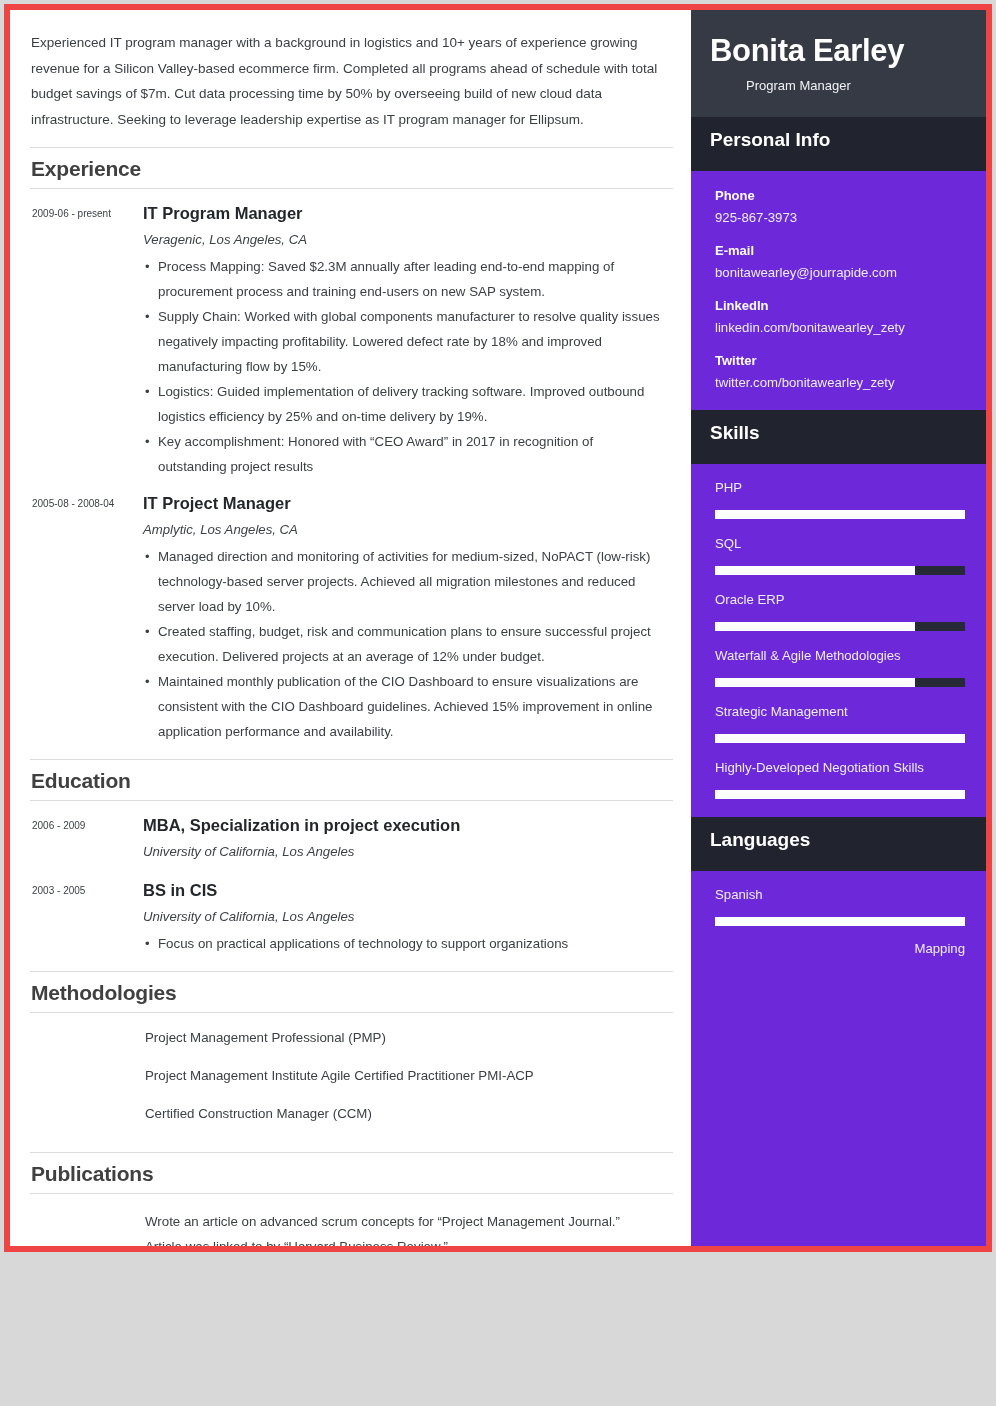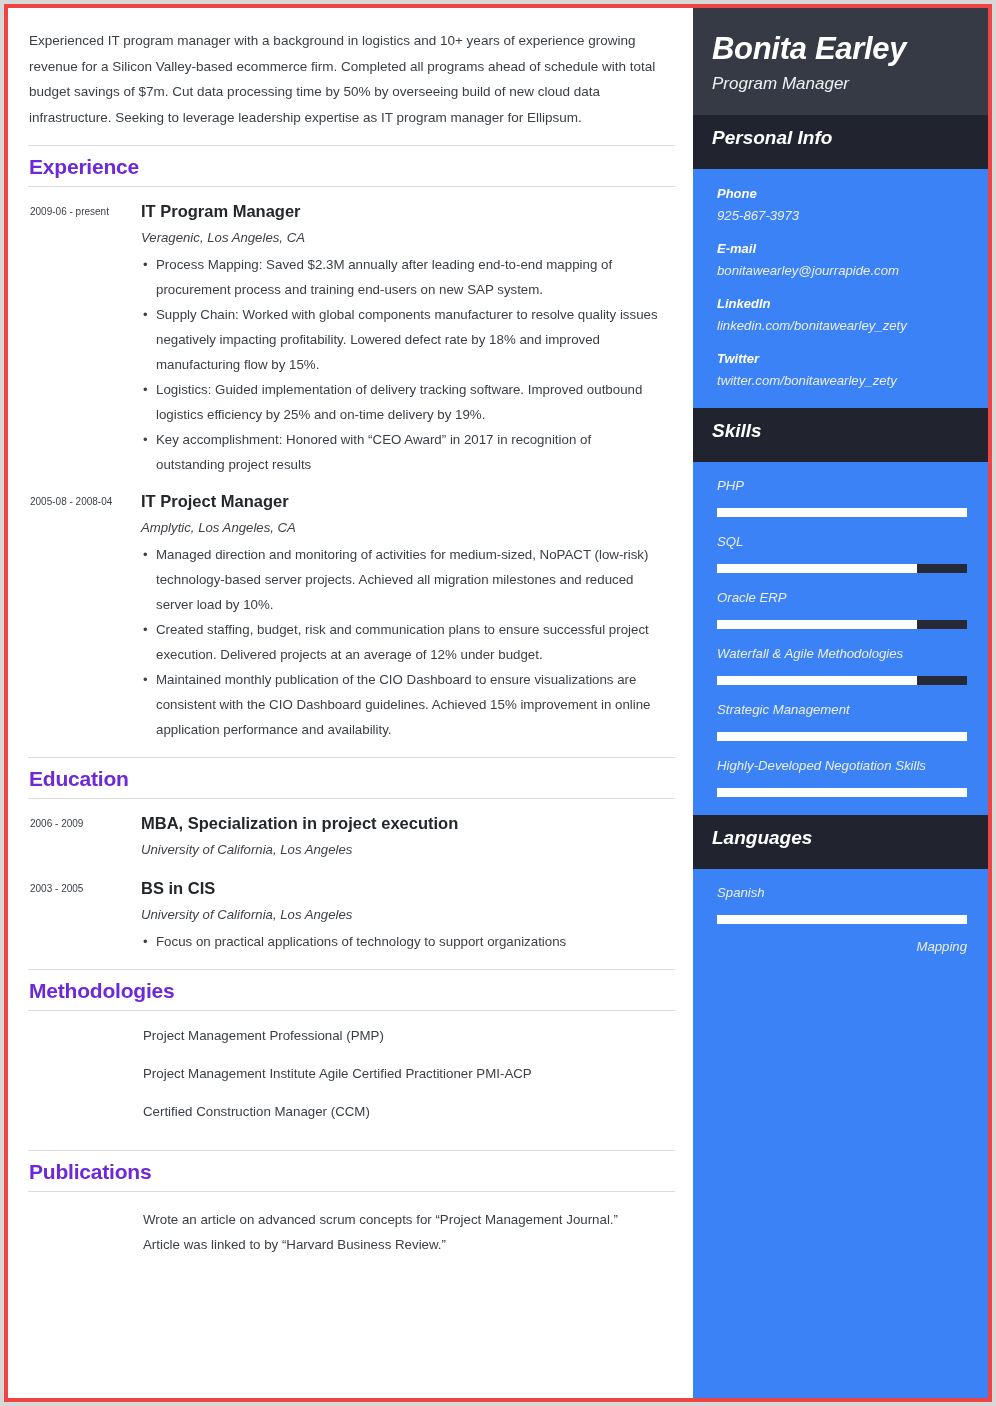--- a/index.html
+++ b/index.html
@@ -5,23 +5,23 @@
   * { margin:0; padding:0; box-sizing:border-box; }
   html, body {
     width:996px; height:1406px;
     background:#d8d8d8;
     font-family:"Liberation Sans", sans-serif;
     -webkit-font-smoothing:antialiased;
   }
   .page {
     position:absolute;
     left:4px; top:4px;
-    width:988px; height:1398px;
+    width:988px; height:1248px;
     background:#ffffff;
-    border:4px solid #ef4444;
+    border:6px solid #ef4444;
     display:flex;
     overflow:hidden;
   }
 
   
   .main {
     width:691px;
     background:#ffffff;
     padding:20px 18px 0 20px;
     color:#33373d;
@@ -37,21 +37,21 @@
   .section { margin-top:15px; }
   .sec-head {
     border-top:1px solid #dcdcdc;
     border-bottom:1px solid #dcdcdc;
     padding:8px 0 7px 1px;
     margin-bottom:0;
   }
   .sec-head h2 {
     font-size:21px;
     font-weight:bold;
-    color:#6d28d9;
+    color:#404040;
     letter-spacing:-0.2px;
     line-height:25px;
   }
 
   .entry { display:flex; padding-top:13px; }
   .entry .date {
     width:113px;
     flex:0 0 113px;
     font-size:10px;
     line-height:24px;
@@ -95,41 +95,41 @@
     line-height:20px;
     color:#3a3f45;
     padding:9px 14px 9px 115px;
   }
   .plain-list .plain-item .ln { display:block; line-height:25px; }
 
   
   .side {
     width:295px;
     flex:0 0 295px;
-    background:#3b82f6;
+    background:#6d28d9;
     color:#ffffff;
-    font-style:italic;
   }
   .side-top {
     background:#353a45;
     padding:22px 19px 18px 19px;
   }
   .side-top .name {
     font-size:31px;
     font-weight:bold;
     line-height:38px;
     letter-spacing:-0.3px;
     color:#ffffff;
   }
   .side-top .role {
-    font-size:17px;
+    font-size:13px;
     line-height:26px;
     color:#f0f1f3;
     font-weight:normal;
     margin-top:3px;
+    margin-left:36px;
   }
 
   .side-sec-head {
     background:#21242e;
     padding:10px 19px 18px 19px;
   }
   .side-sec-head h2 {
     font-size:19px;
     font-weight:bold;
     color:#ffffff;

